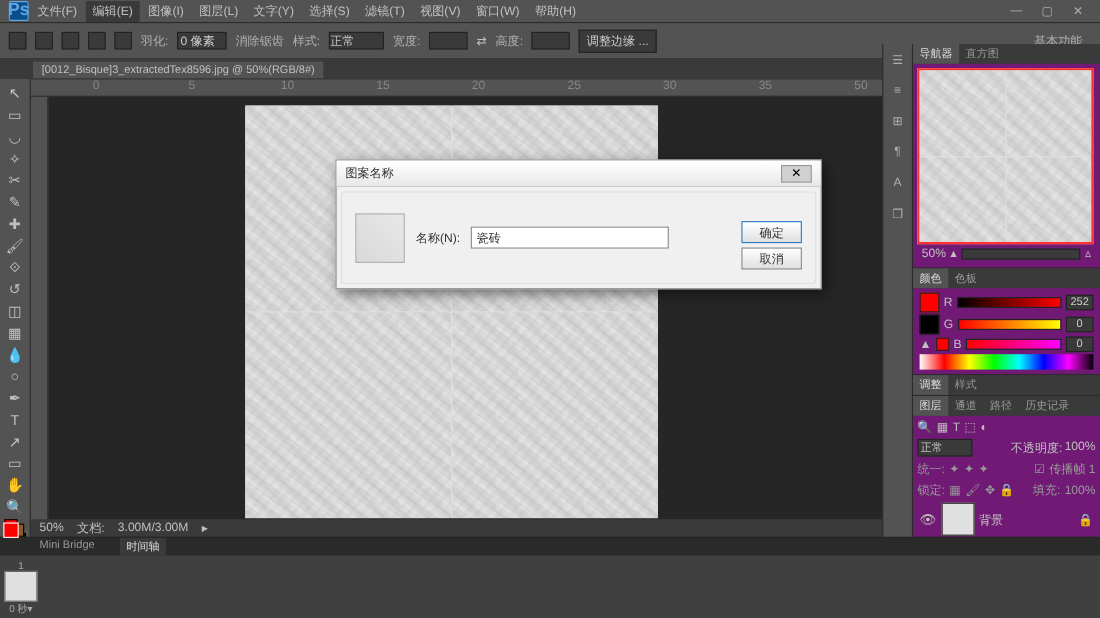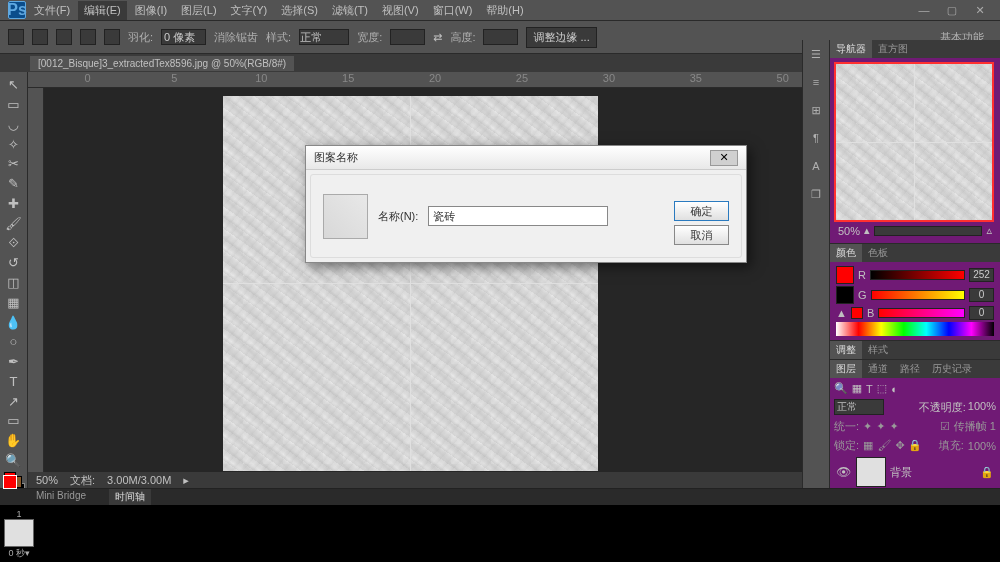--- a/index.html
+++ b/index.html
@@ -88,21 +88,21 @@
     .eye-icon { width: 16px; font-size: 12px; }
     .layer-thumb { width: 30px; height: 30px; background: #e0e0e0; border: 1px solid #222; }
     
     
     .statusbar { height: 16px; background: #3a3a3a; display: flex; align-items: center; padding: 0 8px; gap: 12px; font-size: 10px; position: absolute; bottom: 74px; left: 28px; right: 198px; }
     .corner-swatches { position: absolute; bottom: 74px; left: 4px; width: 20px; height: 16px; }
     .corner-swatches .c1 { position: absolute; width: 12px; height: 12px; background: #f00; border: 1px solid #000; }
     .corner-swatches .c2 { position: absolute; width: 12px; height: 12px; background: #8b5a2b; border: 1px solid #000; left: 6px; top: 4px; }
     
     
-    .bottom-area { position: absolute; bottom: 0; left: 0; right: 0; height: 74px; background: #000000; border-top: 1px solid #222; }
+    .bottom-area { position: absolute; bottom: 0; left: 0; right: 0; height: 74px; background: #404040; border-top: 1px solid #222; }
     .bottom-tabs { display: flex; height: 16px; background: #2a2a2a; padding-left: 30px; }
     .bottom-tab { padding: 1px 6px; font-size: 10px; color: #999; cursor: pointer; }
     .bottom-tab.active { background: #3a3a3a; color: #ddd; margin-left: 17px; }
     .timeline-content { display: flex; align-items: center; padding: 4px; gap: 8px; }
     .frame { display: flex; flex-direction: column; align-items: center; }
     .frame-num { font-size: 9px; color: #aaa; }
     .frame-thumb { width: 30px; height: 28px; background: #e0e0e0; border: 1px solid #666; }
     .frame-time { font-size: 9px; color: #aaa; }
     
     .right-container { display: flex; position: absolute; right: 0; top: 40px; bottom: 0; }

